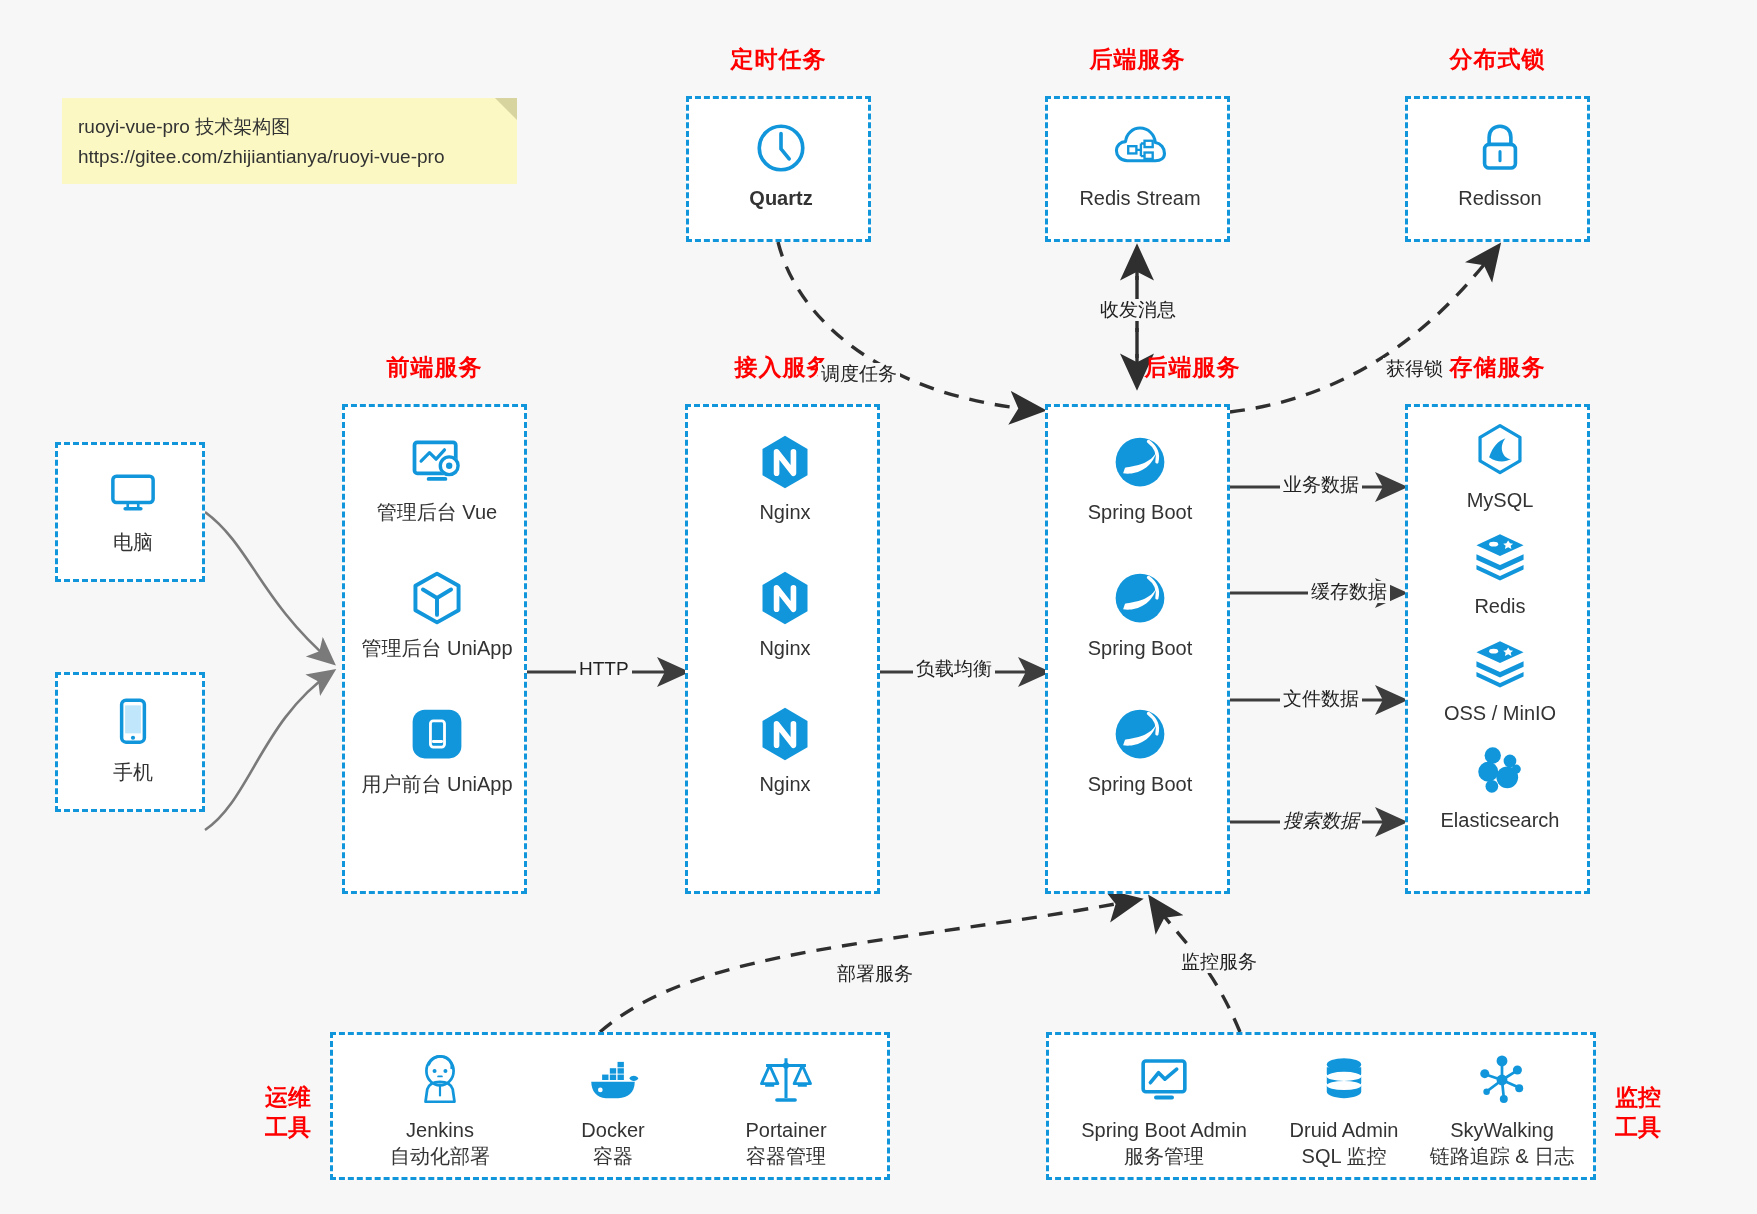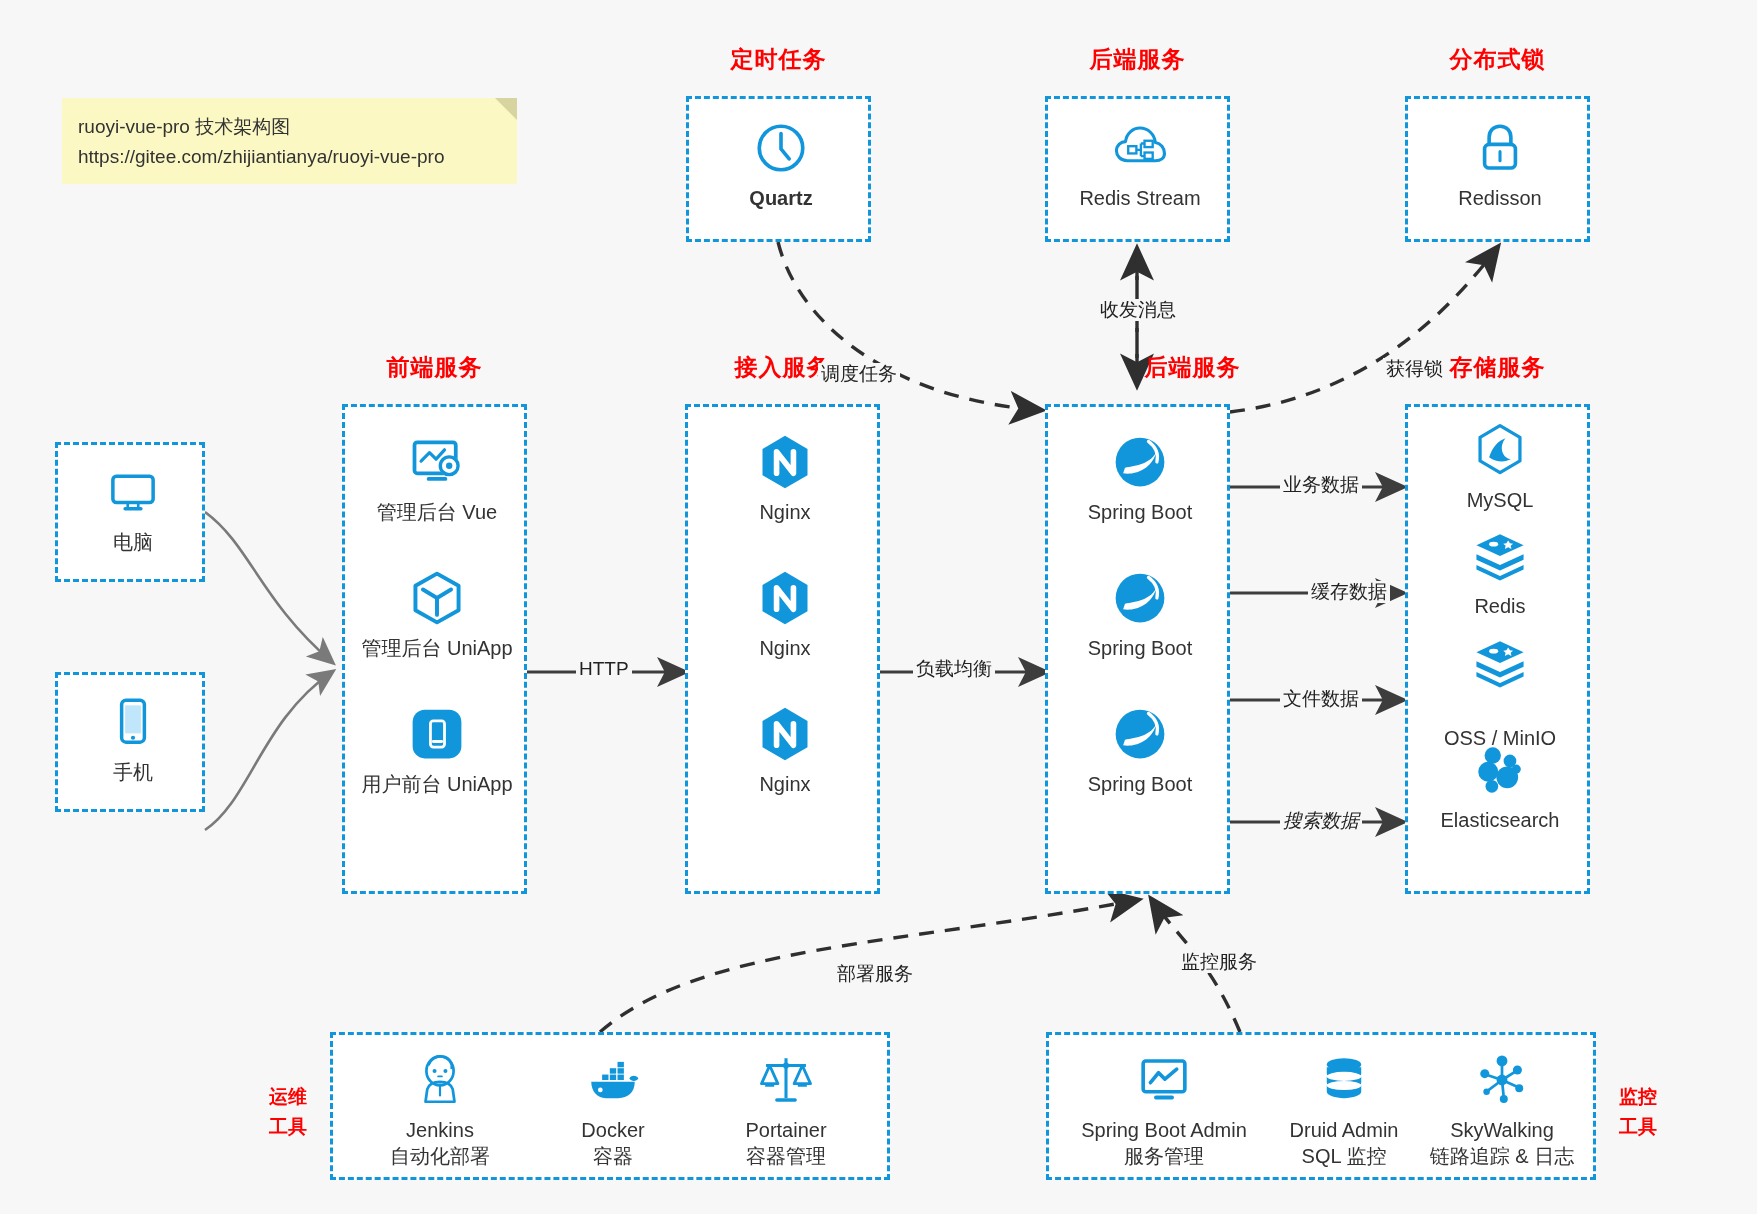--- a/index.html
+++ b/index.html
@@ -26,21 +26,21 @@
     font-weight:bold;
     font-size:23px;
     letter-spacing:1px;
     white-space:nowrap;
     text-align:center;
   }
   .side-title{
     position:absolute;
     color:#ff0000;
     font-weight:bold;
-    font-size:19px;
+    font-size:23px;
     line-height:30px;
     text-align:center;
     white-space:nowrap;
   }
 
   
   .node{
     position:absolute;
     display:flex;
     flex-direction:column;
@@ -333,21 +333,21 @@
         <svg width="58" height="58" viewBox="0 0 64 64">
           <path d="M32 8 L58 20 L32 32 L6 20 Z" fill="#1296db"></path>
           <path d="M6 30 L32 42 L58 30 L58 36 L32 48 L6 36 Z" fill="#1296db"></path>
           <path d="M6 42 L32 54 L58 42 L58 47 L32 59 L6 47 Z" fill="#1296db"></path>
           <ellipse cx="25" cy="19" rx="5" ry="2.6" fill="#ffffff"></ellipse>
           <path d="M41 15 l2 3 l3.4 .6 l-2.6 2.2 l.8 3.4 l-3.6 -1.8 l-3.6 1.8 l.8 -3.4 l-2.6 -2.2 l3.4 -.6 Z" fill="#ffffff"></path>
         </svg>
       </div>
       <div class="cap">Redis</div>
     </div>
-    <div class="node" style="left:22px;top:225px;gap:25px;">
+    <div class="node" style="left:22px;top:225px;">
       <div class="icon">
         <svg width="58" height="58" viewBox="0 0 64 64">
           <path d="M32 8 L58 20 L32 32 L6 20 Z" fill="#1296db"></path>
           <path d="M6 30 L32 42 L58 30 L58 36 L32 48 L6 36 Z" fill="#1296db"></path>
           <path d="M6 42 L32 54 L58 42 L58 47 L32 59 L6 47 Z" fill="#1296db"></path>
           <ellipse cx="25" cy="19" rx="5" ry="2.6" fill="#ffffff"></ellipse>
           <path d="M41 15 l2 3 l3.4 .6 l-2.6 2.2 l.8 3.4 l-3.6 -1.8 l-3.6 1.8 l.8 -3.4 l-2.6 -2.2 l3.4 -.6 Z" fill="#ffffff"></path>
         </svg>
       </div>
       <div class="cap">OSS / MinIO</div>

